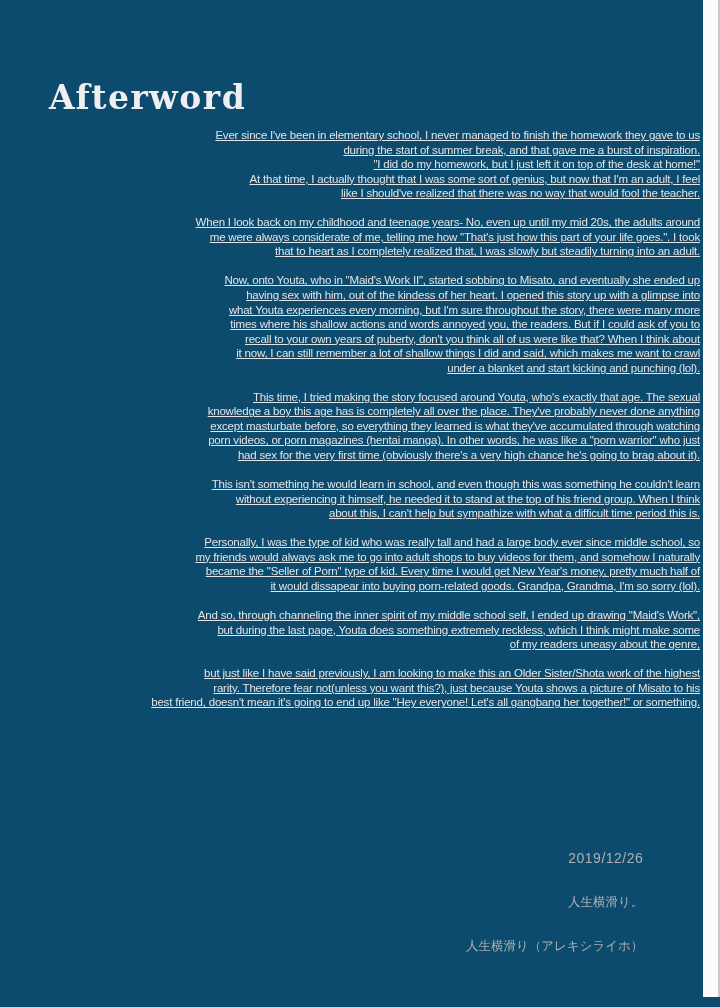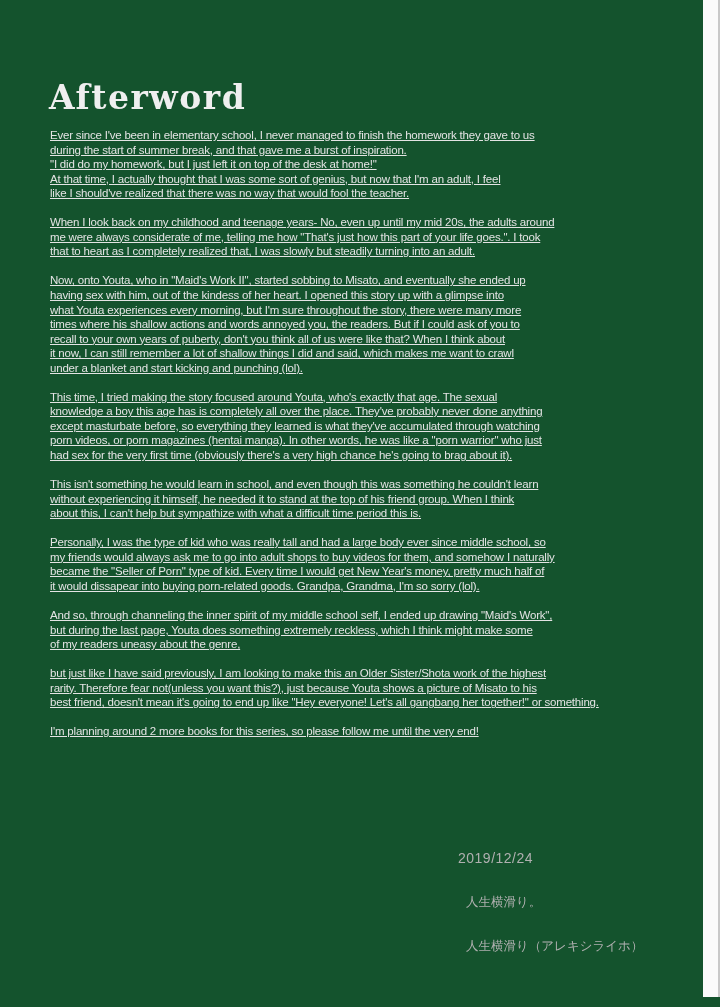--- a/index.html
+++ b/index.html
@@ -4,23 +4,24 @@
 <style>
   html, body {
     margin: 0;
     padding: 0;
     background: #000;
   }
   .page {
     position: relative;
     width: 720px;
     height: 1007px;
-    background: #14532d;
+    background: #0c4a6e;
     overflow: hidden;
     font-family: "Liberation Sans", sans-serif;
+    text-align: right;
   }
   .scan-edge-strip {
     position: absolute;
     top: 0;
     right: 0;
     width: 17px;
     height: 997px;
     background: #fbfbfb;
     box-shadow: inset -2px 0 0 #c9c9c9;
   }
@@ -102,22 +103,21 @@
     <p>Personally, I was the type of kid who was really tall and had a large body ever since middle school, so
 my friends would always ask me to go into adult shops to buy videos for them, and somehow I naturally
 became the "Seller of Porn" type of kid. Every time I would get New Year's money, pretty much half of
 it would dissapear into buying porn-related goods. Grandpa, Grandma, I'm so sorry (lol).</p>
     <p>And so, through channeling the inner spirit of my middle school self, I ended up drawing "Maid's Work",
 but during the last page, Youta does something extremely reckless, which I think might make some
 of my readers uneasy about the genre,</p>
     <p>but just like I have said previously, I am looking to make this an Older Sister/Shota work of the highest
 rarity. Therefore fear not(unless you want this?), just because Youta shows a picture of Misato to his
 best friend, doesn't mean it's going to end up like "Hey everyone! Let's all gangbang her together!" or something.</p>
-    <p>I'm planning around 2 more books for this series, so please follow me until the very end!</p>
   </div>
 
   <div class="signature-block">
-    <div class="signature-date">2019/12/24</div>
+    <div class="signature-date">2019/12/26</div>
     <div class="signature-motto">人生横滑り。</div>
     <div class="signature-author">人生横滑り（アレキシライホ）</div>
   </div>
 
 </div>
 
 </body></html>

